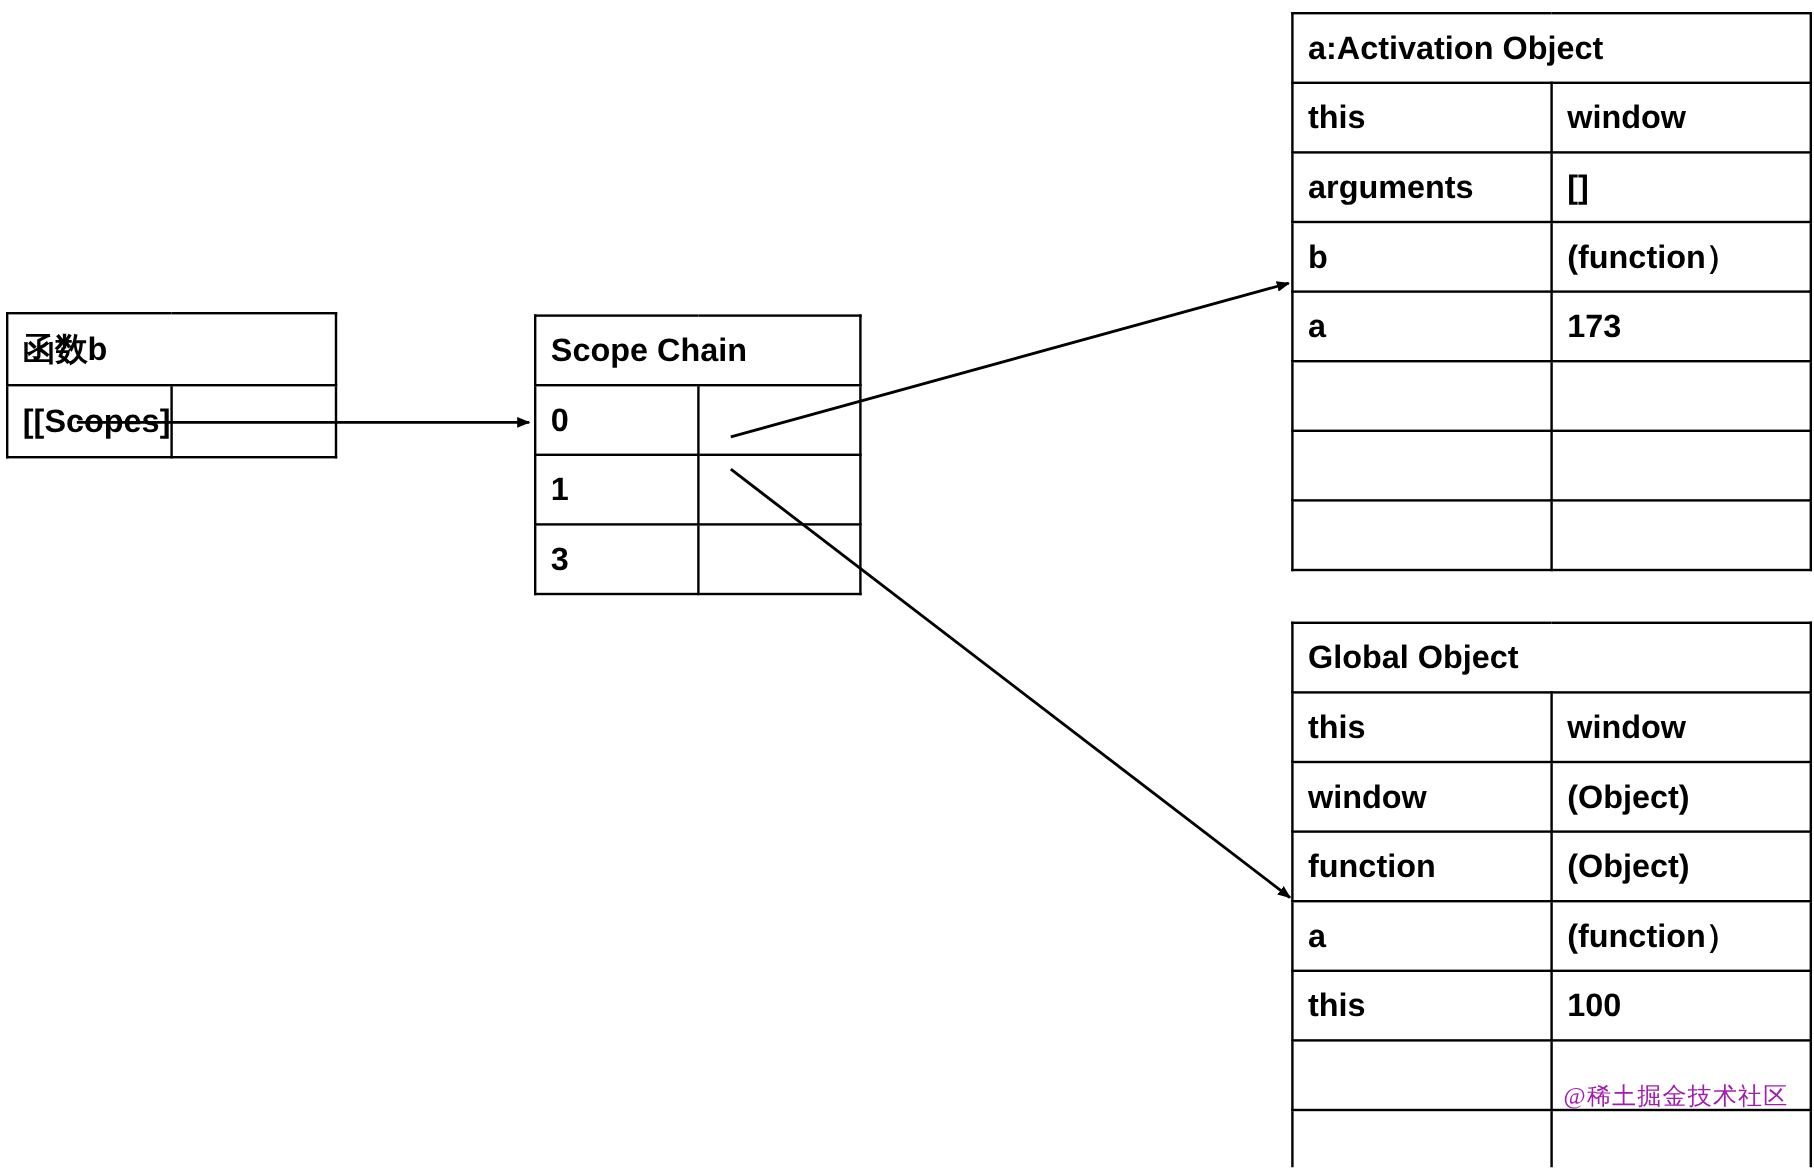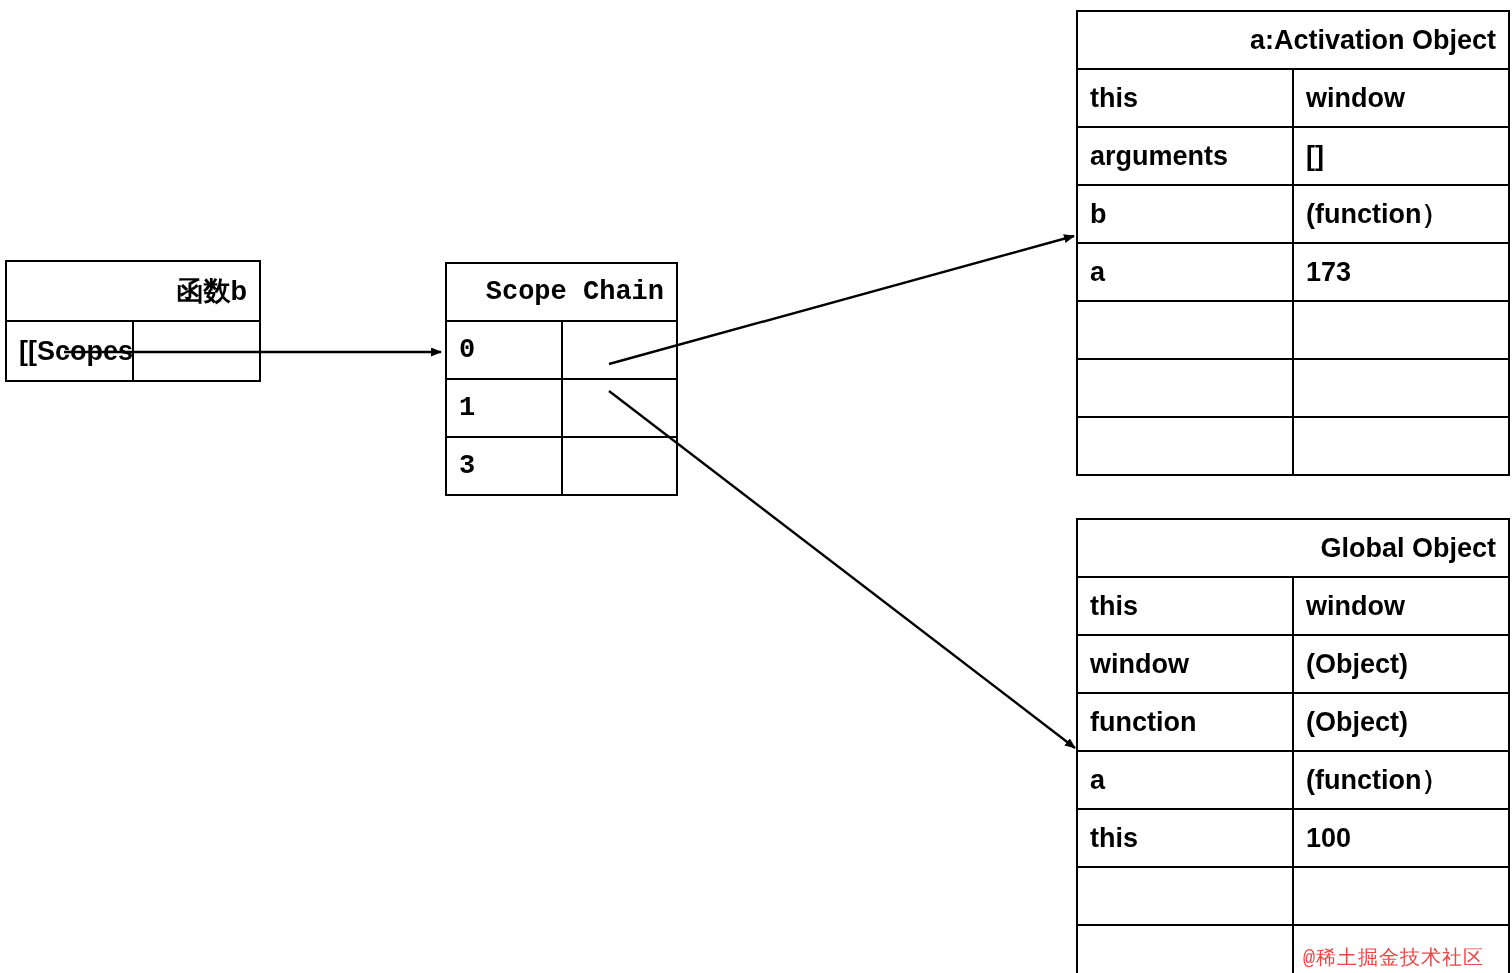--- a/index.html
+++ b/index.html
@@ -27,40 +27,39 @@
     padding: 0 12px;
     font-size: 27px;
     font-weight: bold;
     color: #000000;
     background: #ffffff;
     vertical-align: middle;
     white-space: nowrap;
     overflow: hidden;
   }
   .tbl td.hdr {
-    text-align: right;
+    text-align: left;
     font-weight: bold;
   }
   .tbl td.empty { }
 
   
   #fn-b-table {
     left: 5px;
     top: 260px;
-    width: 256px;
+    width: 276px;
   }
   #fn-b-table td { height: 58px; }
   #fn-b-table td.hdr { height: 58px; }
 
   
   #scope-chain-table {
     left: 445px;
     top: 262px;
-    width: 233px;
-    font-family: Liberation Mono, monospace;
+    width: 273px;
   }
   #scope-chain-table td { height: 56px; }
 
   
   #activation-table {
     left: 1076px;
     top: 10px;
     width: 434px;
   }
   #activation-table td { height: 56px; }
@@ -86,24 +85,24 @@
     left: 0;
     top: 0;
     width: 1512px;
     height: 973px;
     pointer-events: none;
   }
 
   .watermark {
     position: absolute;
     left: 1303px;
-    top: 944px;
+    top: 900px;
     font-size: 20px;
-    color: #ef4444;
-    font-family: Liberation Mono, monospace;
+    color: #a21caf;
+    font-family: Liberation Serif, serif;
     white-space: nowrap;
     letter-spacing: 1px;
   }
 </style>
 </head>
 <body>
 
 <div id="canvas">
 
   <table class="tbl" id="fn-b-table">

